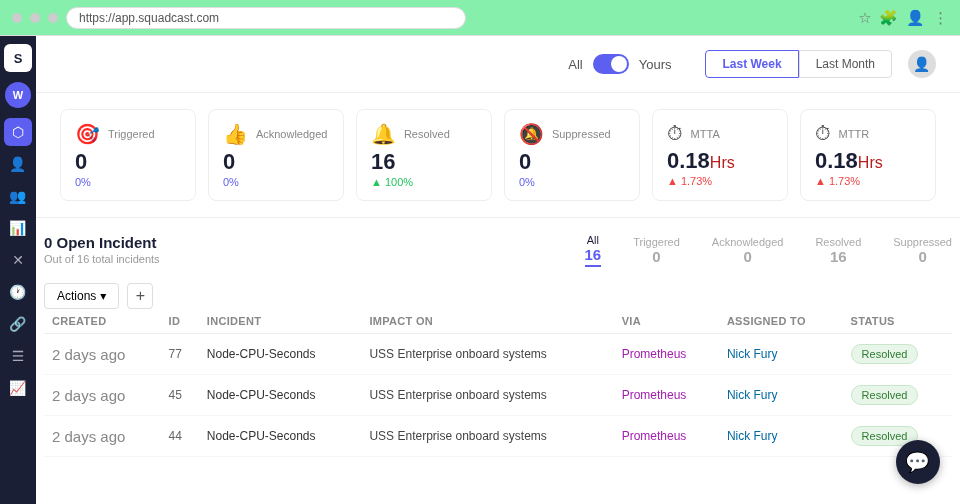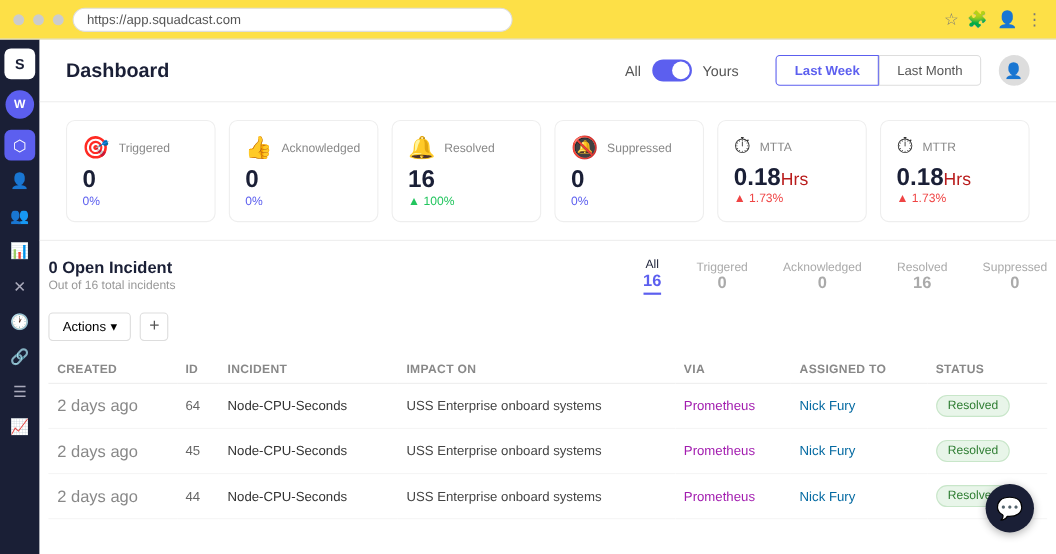--- a/index.html
+++ b/index.html
@@ -1,21 +1,21 @@
 <!DOCTYPE html>
 <html><head>
   <meta charset="utf-8">
   <style>
     * { box-sizing: border-box; margin: 0; padding: 0; }
     body { font-family: -apple-system, BlinkMacSystemFont, 'Segoe UI', sans-serif; background: #f5f7fa; color: #333; font-size: 13px; }
 
     
     .browser-bar {
       height: 36px;
-      background: #fde047;
+      background: #86efac;
       display: flex;
       align-items: center;
       padding: 0 12px;
       gap: 8px;
       border-bottom: 1px solid #ddd;
     }
     .browser-btn { width: 10px; height: 10px; border-radius: 50%; background: #ccc; display: inline-block; }
     .browser-url {
       flex: 1;
       background: #fff;
@@ -140,21 +140,21 @@
     .incidents-title { font-size: 15px; font-weight: 600; color: #1a1f36; }
     .incidents-subtitle { font-size: 11px; color: #999; margin-top: 2px; }
     .incidents-tabs { display: flex; gap: 32px; align-items: center; }
     .incidents-tab { text-align: center; cursor: pointer; }
     .incidents-tab-label { font-size: 11px; color: #aaa; }
     .incidents-tab-count { font-size: 15px; font-weight: 600; color: #aaa; }
     .incidents-tab.active .incidents-tab-label { color: #1a1f36; }
     .incidents-tab.active .incidents-tab-count { color: #5c5fef; border-bottom: 2px solid #5c5fef; padding-bottom: 2px; }
 
     
-    .actions-bar { display: flex; align-items: center; gap: 8px; margin-bottom: 14px; }
+    .actions-bar { display: flex; align-items: center; gap: 8px; }
     .actions-btn {
       padding: 5px 12px;
       border: 1px solid #ddd;
       border-radius: 4px;
       background: #fff;
       cursor: pointer;
       font-size: 12px;
       display: flex; align-items: center; gap: 4px;
     }
     .add-btn {
@@ -240,21 +240,20 @@
     <div class="sidebar-item">✕</div>
     <div class="sidebar-item">🕐</div>
     <div class="sidebar-item">🔗</div>
     <div class="sidebar-item">☰</div>
     <div class="sidebar-item">📈</div>
   </div>
 
   <div class="main-content">
 
     <div class="top-bar">
-      <div class="page-title">Dashboard</div>
       <div class="top-bar-center">
         <span class="toggle-label">All</span>
         <div class="toggle-switch">
           <div class="toggle-knob"></div>
         </div>
         <span class="toggle-label">Yours</span>
         <div class="time-buttons">
           <button class="time-btn active">Last Week</button>
           <button class="time-btn">Last Month</button>
         </div>
@@ -370,21 +369,21 @@
               <th>Incident</th>
               <th>Impact On</th>
               <th>Via</th>
               <th>Assigned To</th>
               <th>Status</th>
             </tr>
           </thead>
           <tbody>
             <tr>
               <td class="created-cell">2 days ago</td>
-              <td class="id-cell">64</td>
+              <td class="id-cell">77</td>
               <td class="incident-cell">Node-CPU-Seconds</td>
               <td class="impact-cell">USS Enterprise onboard systems</td>
               <td class="via-cell">Prometheus</td>
               <td class="assigned-cell">Nick Fury</td>
               <td>
                 <span class="status-badge status-resolved">Resolved</span>
               </td>
             </tr>
             <tr>
               <td class="created-cell">2 days ago</td>

